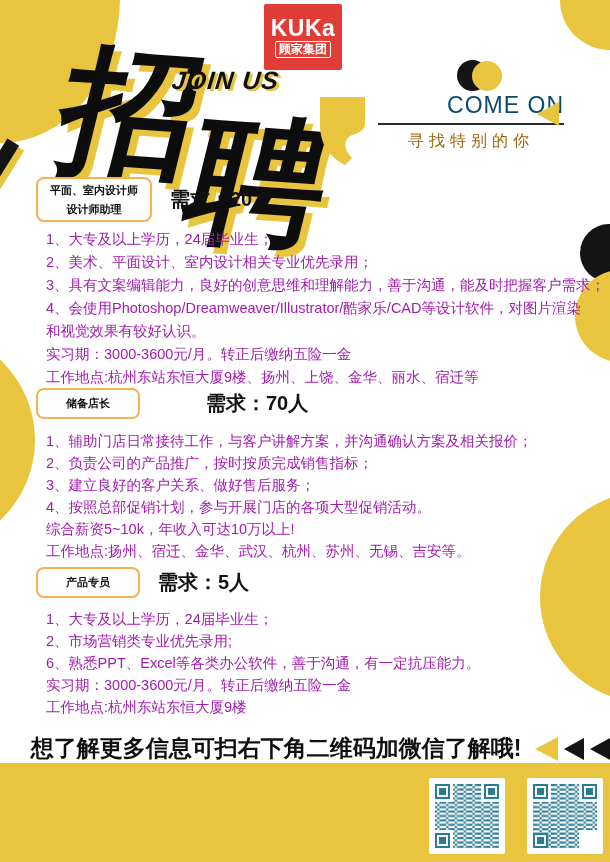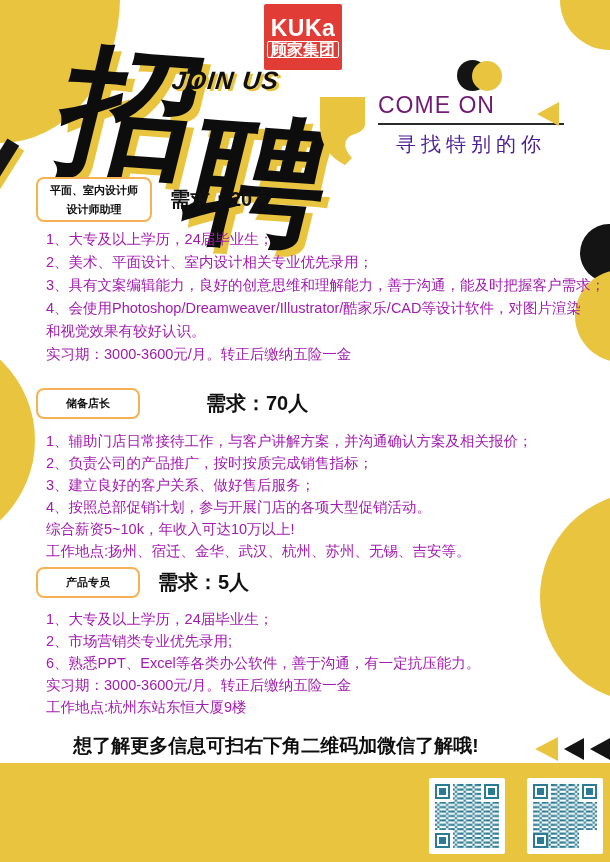--- a/index.html
+++ b/index.html
@@ -29,41 +29,41 @@
   .hero-char{position:absolute;color:#0d0d0d;font-weight:900;font-size:138px;line-height:1;
     transform:skewX(-10deg) rotate(4deg);text-shadow:8px 6px 0 #e9c43e;}
   .hero-char-1{left:62px;top:44px;}
   .hero-char-2{left:190px;top:112px;}
   .join-us{position:absolute;left:172px;top:66px;font-size:25px;font-weight:900;font-style:italic;
     letter-spacing:1px;color:#101010;text-shadow:3px 2px 0 #e9c43e;transform:skewX(-6deg);}
   
   .logo{position:absolute;left:264px;top:4px;width:78px;height:66px;background:#e23c36;border-radius:2px;
     display:flex;flex-direction:column;align-items:center;justify-content:center;}
   .logo-text{color:#fff;font-size:23px;font-weight:700;line-height:22px;letter-spacing:.5px;}
-  .logo-sub{color:#fff;font-size:16px;font-weight:700;border:1.5px solid #fff;border-radius:2px;
+  .logo-sub{color:#fff;font-size:12px;font-weight:700;border:1.5px solid #fff;border-radius:2px;
     padding:0 3px;margin-top:2px;line-height:15px;}
   
-  .comeon{position:absolute;left:378px;top:92px;width:186px;text-align:left;font-size:23px;
-    color:#701a75;font-weight:500;letter-spacing:1px;}
+  .comeon{position:absolute;left:378px;top:92px;width:186px;text-align:right;font-size:23px;
+    color:#0c4a6e;font-weight:500;letter-spacing:1px;}
   .comeon-line{position:absolute;left:378px;top:123px;width:186px;border-top:2px solid #2a2a2a;}
-  .tagline{position:absolute;left:372px;top:131px;width:198px;text-align:center;font-size:20px;
-    color:#4c1d95;letter-spacing:5px;white-space:nowrap;}
+  .tagline{position:absolute;left:372px;top:131px;width:198px;text-align:center;font-size:16px;
+    color:#a16207;letter-spacing:5px;white-space:nowrap;}
   
   .job-head{position:absolute;left:36px;display:flex;align-items:center;}
   .job-box{border:2.5px solid #f7b155;border-radius:8px;background:#fff;color:#111;
     font-weight:700;font-size:11px;line-height:18.5px;text-align:center;padding:2px 12px;}
   .job-box.single{padding:4px 28px;}
   .job-demand{margin-left:18px;font-size:20px;font-weight:700;color:#111;}
   .job-lines{position:absolute;left:46px;right:28px;color:#a21caf;font-size:14.5px;}
   .job-lines div{white-space:nowrap;}
   .lines-1{top:228px;}.lines-1 div{line-height:23px;}
   .lines-2{top:430px;}.lines-2 div{line-height:22px;}
   .lines-3{top:608px;}.lines-3 div{line-height:22px;}
   
-  .banner{position:absolute;left:28px;top:733px;width:496px;text-align:center;font-size:19px;
+  .banner{position:absolute;left:28px;top:733px;width:496px;text-align:center;font-size:23px;
     font-weight:800;color:#0f0f0f;}
   .banner-tris{position:absolute;right:0;top:737px;display:flex;align-items:center;}
   .banner-tris .tri-left{margin-left:6px;}
   .tri-yellow{border-right:23px solid #e9c43e;}
   .tri-black{border-right:20px solid #141414;border-top-width:11px;border-bottom-width:11px;}
   
   .footer{position:absolute;left:0;top:763px;width:610px;height:99px;background:#e9c43e;}
   .qr-box{position:absolute;top:778px;width:76px;height:76px;background:#fff;border-radius:2px;
     display:flex;align-items:center;justify-content:center;}
   .qr-1{left:429px;}.qr-2{left:527px;}
@@ -129,20 +129,21 @@
     </div>
     <div class="job-demand">需求：20人</div>
   </div>
   <div class="job-lines lines-1">
     <div>1、大专及以上学历，24届毕业生；</div>
     <div>2、美术、平面设计、室内设计相关专业优先录用；</div>
     <div>3、具有文案编辑能力，良好的创意思维和理解能力，善于沟通，能及时把握客户需求；</div>
     <div>4、会使用Photoshop/Dreamweaver/Illustrator/酷家乐/CAD等设计软件，对图片渲染</div>
     <div>和视觉效果有较好认识。</div>
     <div>实习期：3000-3600元/月。转正后缴纳五险一金</div>
+    <div>工作地点:杭州东站东恒大厦9楼、扬州、上饶、金华、丽水、宿迁等</div>
   </div>
 
   <div class="job-head" style="top:388px;gap:48px;">
     <div class="job-box single">
       <div>储备店长</div>
     </div>
     <div class="job-demand">需求：70人</div>
   </div>
   <div class="job-lines lines-2">
     <div>1、辅助门店日常接待工作，与客户讲解方案，并沟通确认方案及相关报价；</div>

